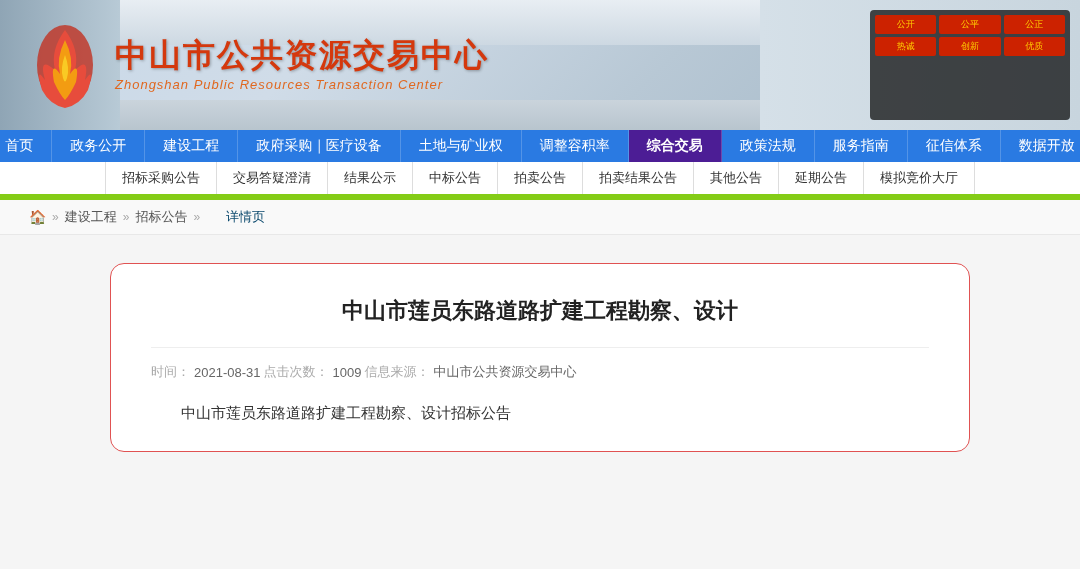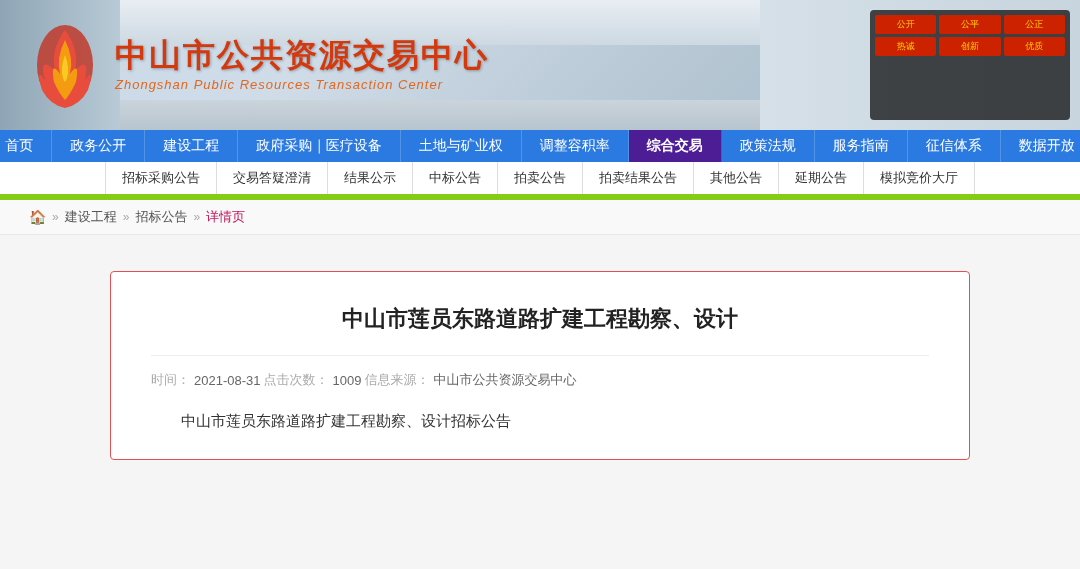--- a/index.html
+++ b/index.html
@@ -184,37 +184,37 @@
       font-size: 14px;
     }
     .breadcrumb-sep {
       color: #aaa;
       font-size: 12px;
     }
     .breadcrumb-link {
       color: #555;
       cursor: pointer;
     }
-    .breadcrumb-current { color: #be185d; }
+    .breadcrumb-current { color: #0c4a6e; margin-left: 20px; }
 
     
     .content-area {
       padding: 20px 60px;
       background: #f5f5f5;
       min-height: 320px;
     }
 
     
     .article-card {
       background: #fff;
       border: 1.5px solid #e05252;
-      border-radius: 4px;
+      border-radius: 14px;
       padding: 30px 40px 25px;
       max-width: 860px;
-      margin: 16px auto;
+      margin: 8px auto;
     }
     .article-title {
       font-size: 22px;
       font-weight: bold;
       color: #222;
       text-align: center;
       line-height: 1.5;
       margin-bottom: 20px;
     }
     .article-divider {

